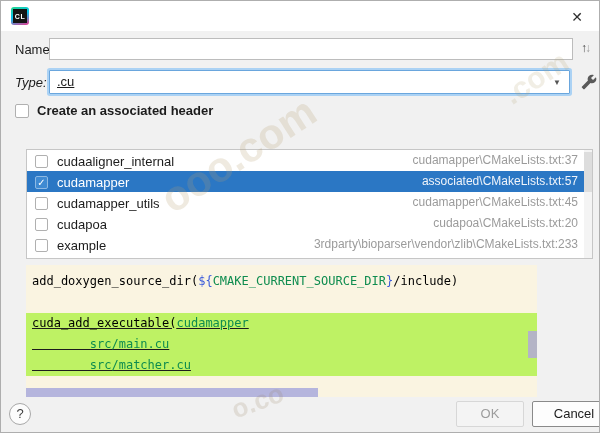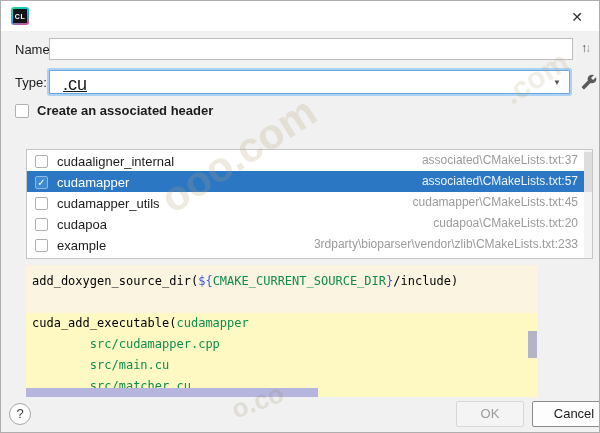--- a/index.html
+++ b/index.html
@@ -33,21 +33,21 @@
     position:absolute; left:48px; top:37px; width:524px; height:22px;
     background:#fff; border:1px solid #bcbcbc;
   }
   .updown { position:absolute; left:580px; top:40px; font-size:12px; letter-spacing:-2px; }
   .updown .up { color:#4a4a4a; } .updown .dn { color:#9e9e9e; }
 
   .combo {
     position:absolute; left:48px; top:69px; width:521px; height:24px;
     background:#fff; border:1px solid #6aa6dd; box-shadow:0 0 0 2px #abd2f4; border-radius:1px;
   }
-  .combo-val { position:absolute; left:13px; top:3px; font-size:18px; color:#1c1c1c;text-decoration:underline; }
+  .combo-val { position:absolute; left:7px; top:3px; font-size:13px; color:#1c1c1c;text-decoration:underline; }
   .combo-arrow { position:absolute; right:8px; top:7px; font-size:8px; color:#555; }
   .wrench { position:absolute; left:580px; top:73px; width:16px; height:16px; }
   .wrench svg { transform:scaleX(-1); }
 
   
   .cb {
     display:inline-block; width:14px; height:14px; background:#fff;
     border:1px solid #b0b0b0; border-radius:2px; vertical-align:middle;
     color:#fff; font-size:11px; line-height:13px; text-align:center;
   }
@@ -72,21 +72,21 @@
   .lthumb { position:absolute; right:0; top:2px; width:8px; height:40px; background:#dddddd; }
 
   
   .code {
     position:absolute; left:25px; top:264px; width:511px; height:132px;
     background:#faf4e1; font-family:"DejaVu Sans Mono", monospace; font-size:12px;
     overflow:hidden;
   }
   .code-inner { position:absolute; left:0; top:6px; width:100%; }
   .cline { height:21px; line-height:21px; padding-left:6px; white-space:pre; }
-  .cline.hl { background:#fef9c3; }
+  .cline.hl { background:#bef264;text-decoration:underline; }
   .seg-plain { color:#000000; }
   .seg-kw { color:#3b5bdb; }
   .seg-var { color:#0e8c4f; }
   .hstrip { position:absolute; left:0; bottom:0; width:292px; height:9px; background:#b5b5dd; }
   .vthumb { position:absolute; right:0; top:66px; width:9px; height:27px; background:#b4b4c6; }
 
   
   .helpbtn {
     position:absolute; left:8px; top:402px; width:22px; height:22px; border-radius:50%;
     background:#fcfcfc; border:1px solid #a8a8a8; color:#3f3f3f;
@@ -114,54 +114,53 @@
     <div class="appicon">
       <div class="inner">CL</div>
     </div>
     <div class="close">✕</div>
   </div>
 
   <div class="lbl" style="top:41px;">Name:</div>
   <div class="input"></div>
   <div class="updown"><span class="up">↑</span><span class="dn">↓</span></div>
 
-  <div class="lbl" style="top:74px;">Type:</div>
+  <div class="lbl" style="top:74px;font-style:italic;">Type:</div>
   <div class="combo">
     <span class="combo-val">.cu</span>
     <span class="combo-arrow">▼</span>
   </div>
   <div class="wrench">
     <svg width="16" height="16" viewBox="0 0 24 24">
         <path fill="#5a5a5a" d="M22.7 19l-9.1-9.1c.9-2.3.4-5-1.5-6.9-2-2-5-2.4-7.4-1.3L9 6 6 9 1.6 4.7C.4 7.1.9 10.1 2.9 12.1c1.9 1.9 4.6 2.4 6.9 1.5l9.1 9.1c.4.4 1 .4 1.4 0l2.3-2.3c.5-.4.5-1.1.1-1.4z"></path>
       </svg>
   </div>
 
   <div class="cbrow cbrow1">
     <span class="cb" id="cb-header"></span><span class="cblabel">Create an associated header</span>
   </div>
 
   <div class="list">
     <div id="list-rows">
-        <div class="lrow"><span class="cb"></span><span class="llabel">cudaaligner_internal</span><span class="lpath">associated\CMakeLists.txt:37</span></div>
+        <div class="lrow"><span class="cb"></span><span class="llabel">cudaaligner_internal</span><span class="lpath">cudamapper\CMakeLists.txt:37</span></div>
         <div class="lrow sel"><span class="cb checked">✓</span><span class="llabel">cudamapper</span><span class="lpath">associated\CMakeLists.txt:57</span></div>
         <div class="lrow"><span class="cb"></span><span class="llabel">cudamapper_utils</span><span class="lpath">cudamapper\CMakeLists.txt:45</span></div>
         <div class="lrow"><span class="cb"></span><span class="llabel">cudapoa</span><span class="lpath">cudapoa\CMakeLists.txt:20</span></div>
         <div class="lrow"><span class="cb"></span><span class="llabel">example</span><span class="lpath">3rdparty\bioparser\vendor\zlib\CMakeLists.txt:233</span></div>
       </div>
     <div class="ltrack">
       <div class="lthumb"></div>
     </div>
   </div>
 
   <div class="code">
     <div class="code-inner" id="code-lines">
         <div class="cline"><span class="seg-plain">add_doxygen_source_dir(</span><span class="seg-kw">${</span><span class="seg-var">CMAKE_CURRENT_SOURCE_DIR</span><span class="seg-kw">}</span><span class="seg-plain">/include)</span></div>
         <div class="cline">&nbsp;</div>
         <div class="cline hl"><span class="seg-plain">cuda_add_executable(</span><span class="seg-var">cudamapper</span></div>
-        <div class="cline hl"><span class="seg-var">        src/cudamapper.cpp</span></div>
         <div class="cline hl"><span class="seg-var">        src/main.cu</span></div>
         <div class="cline hl"><span class="seg-var">        src/matcher.cu</span></div>
       </div>
     <div class="hstrip"></div>
     <div class="vthumb"></div>
   </div>
 
   <div class="helpbtn">?</div>
   <div class="btn btn-ok">OK</div>
   <div class="btn btn-cancel">Cancel</div>

